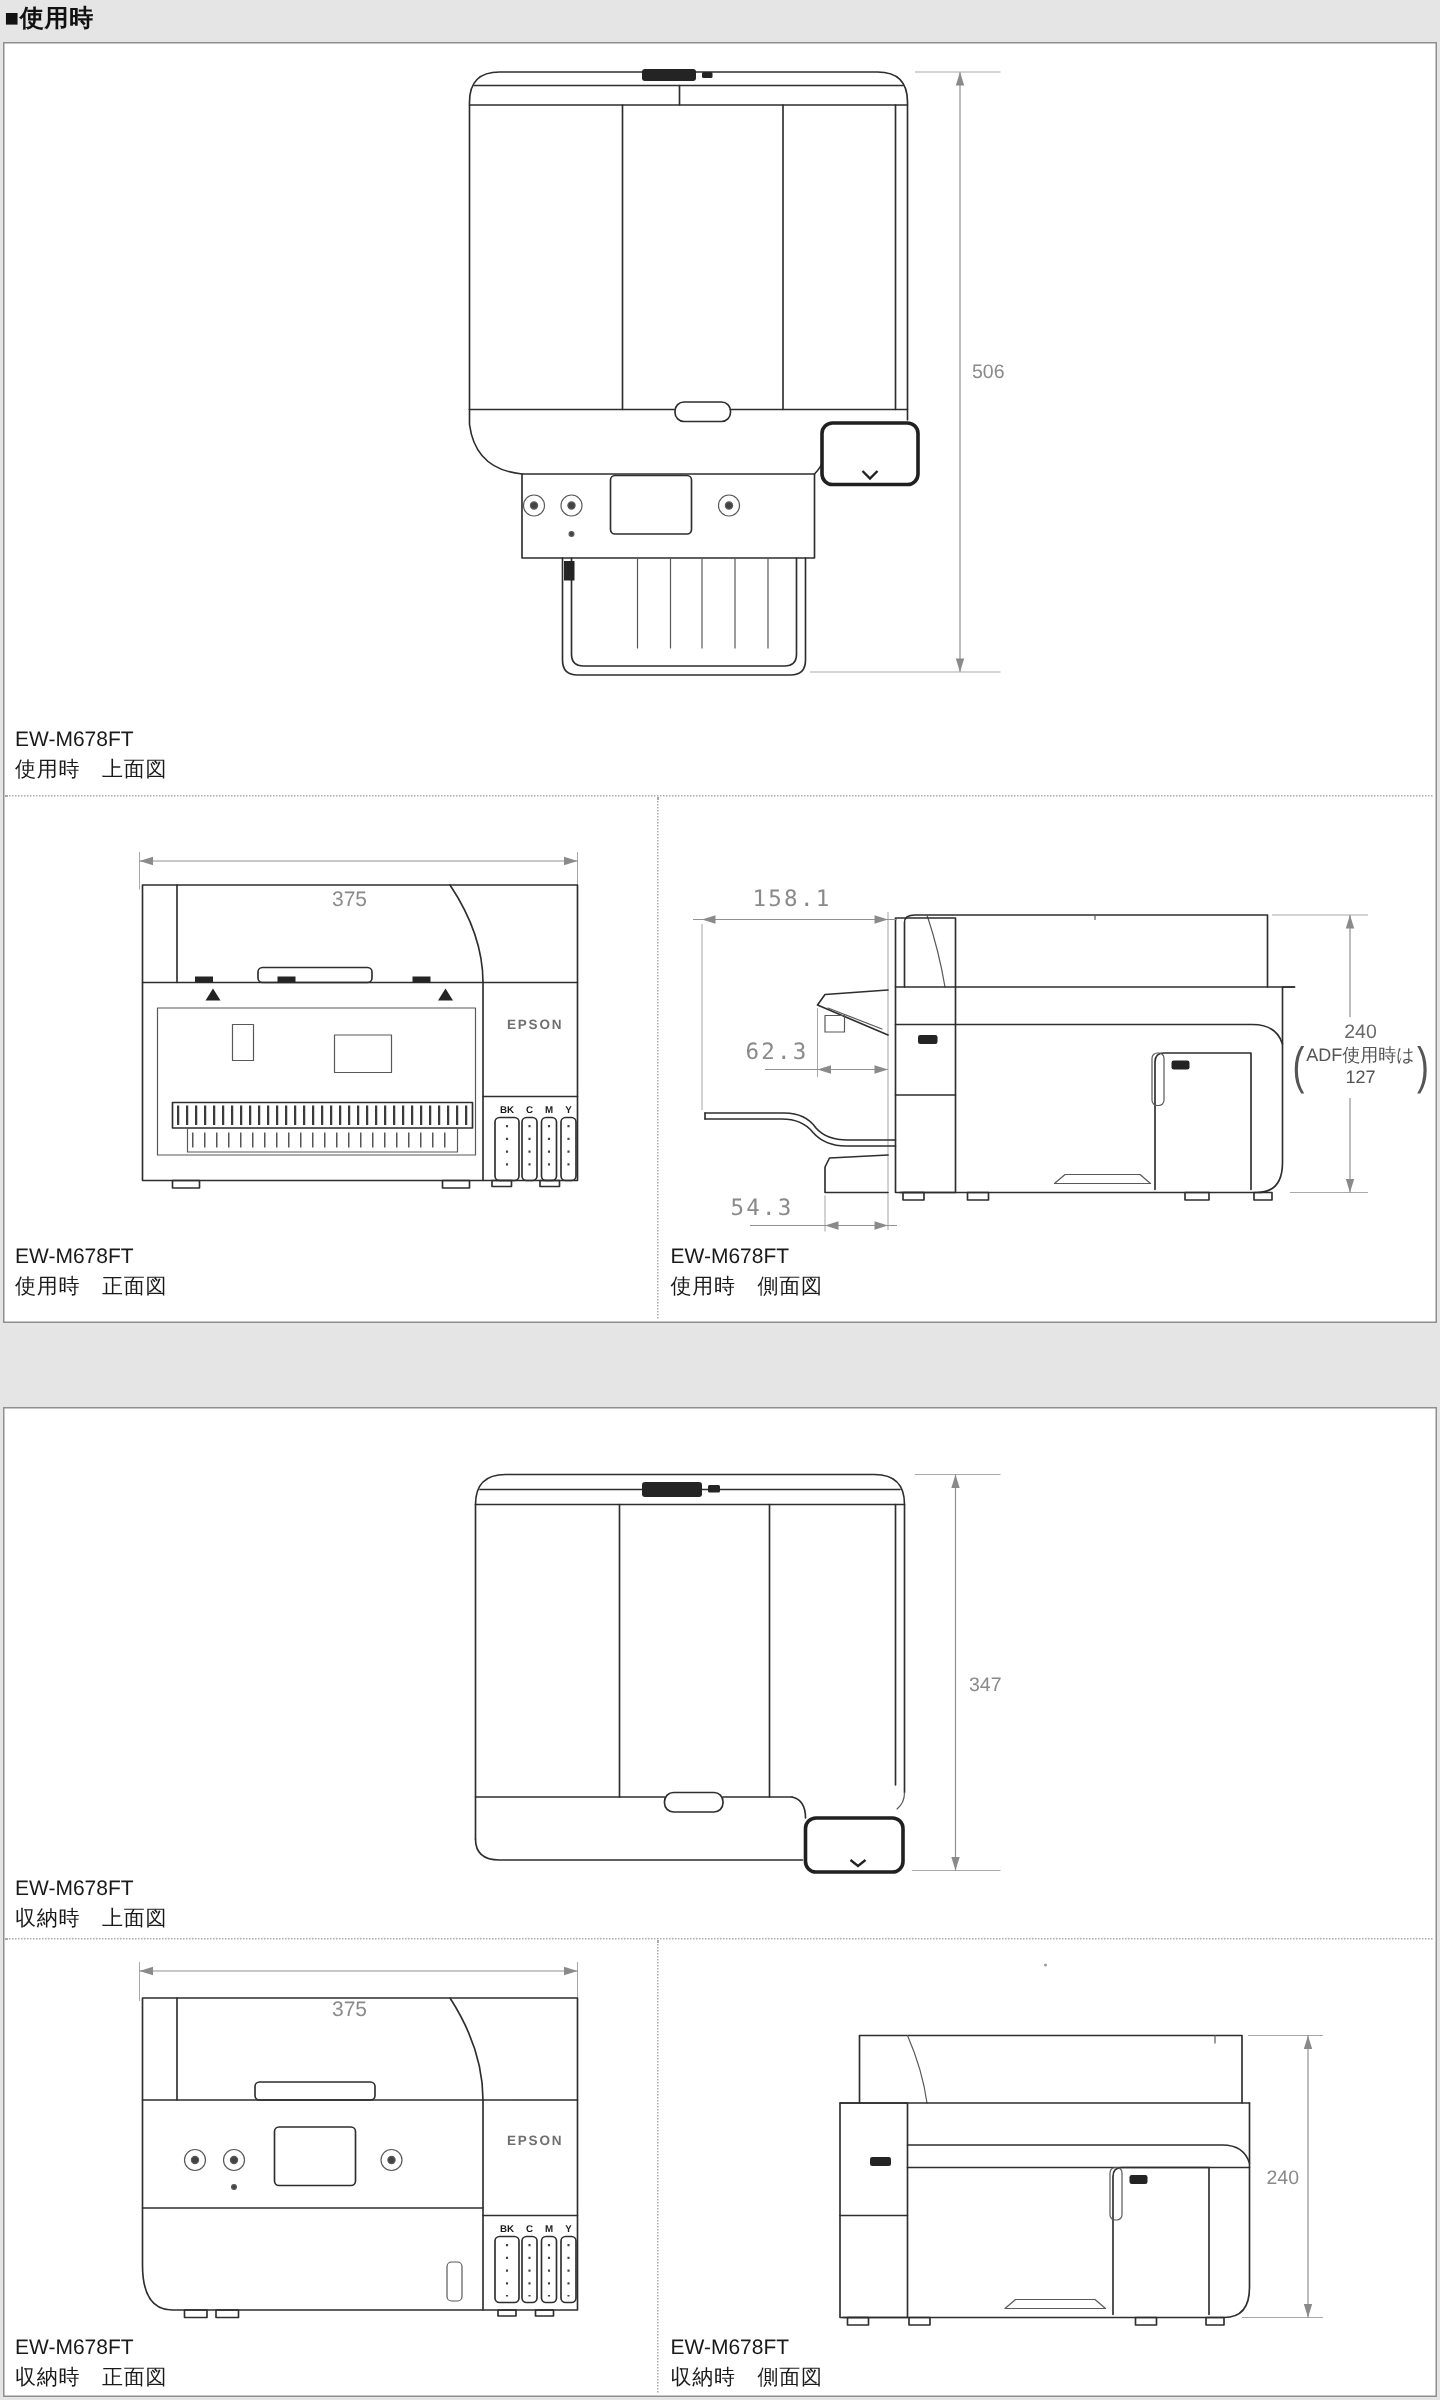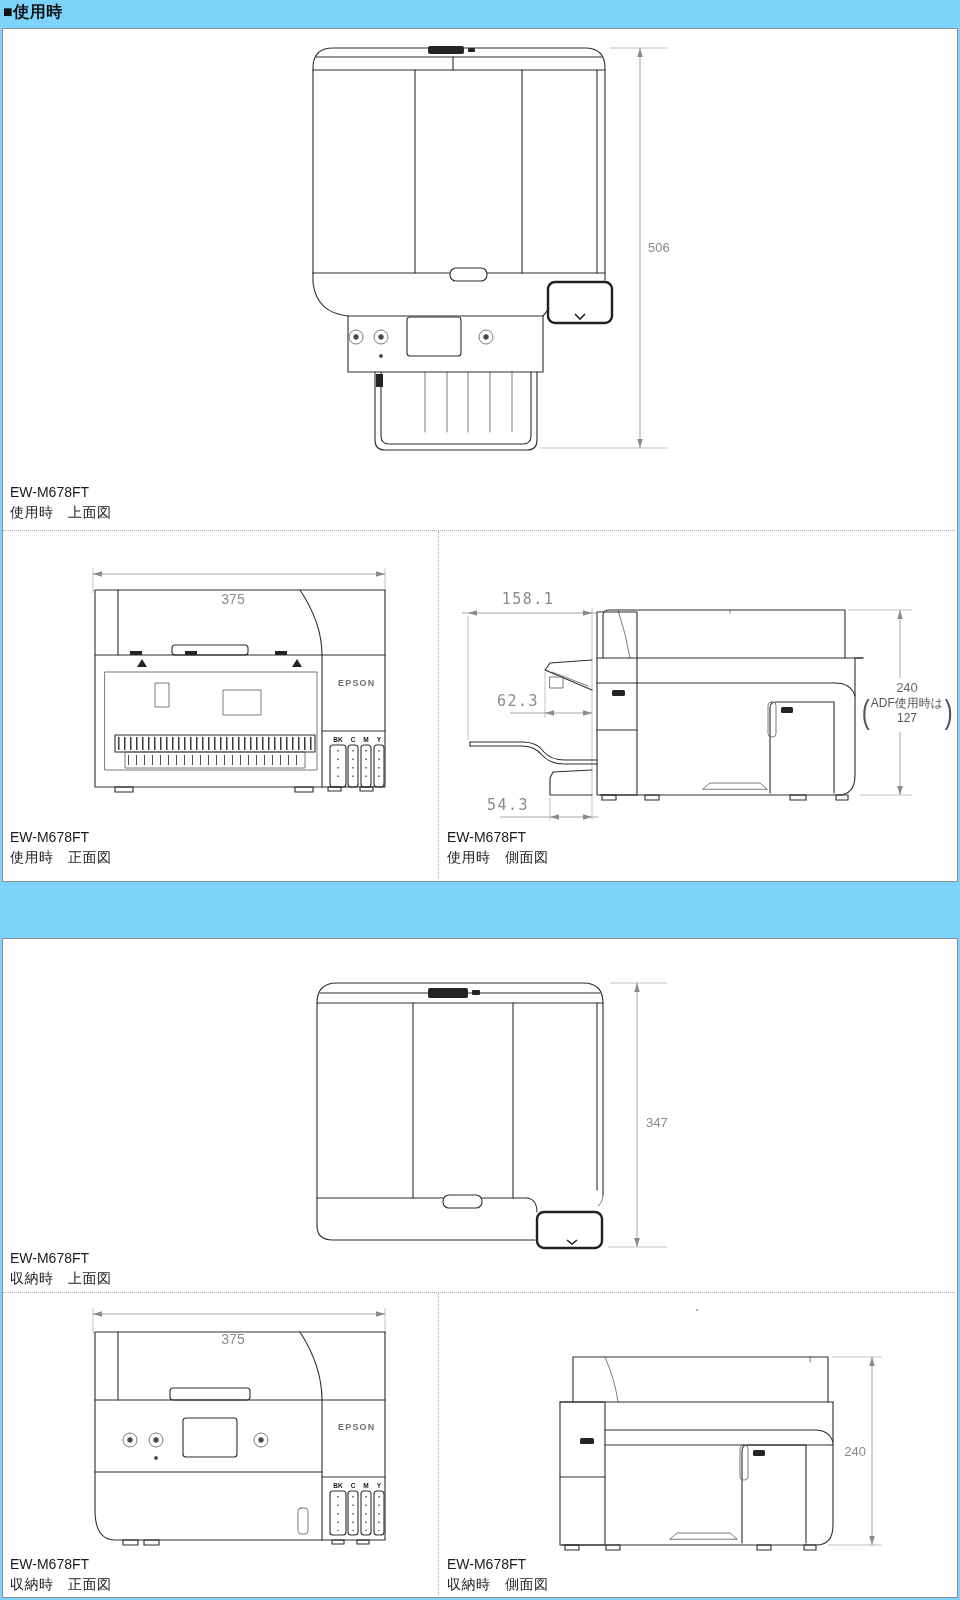--- a/index.html
+++ b/index.html
@@ -1,16 +1,16 @@
 <!DOCTYPE html>
 <html><head>
 <meta charset="utf-8">
 <style>
   html,body{margin:0;padding:0;background:#fff;}
-  #page{position:relative;width:960px;height:1600px;background:#7dd3fc;
+  #page{position:relative;width:960px;height:1600px;background:#e5e5e5;
         font-family:"Liberation Sans","DejaVu Sans",sans-serif;color:#111;overflow:hidden;}
   .sec-header{position:absolute;left:3px;font-size:16px;font-weight:600;letter-spacing:.5px;}
   .panel-box{position:absolute;left:2px;width:954px;border:1px solid #8f8f8f;background:#fff;}
   .h-div{position:absolute;left:3px;width:952px;border-top:1px dotted #ababab;height:0;}
   .v-div{position:absolute;width:0;border-left:1px dotted #ababab;}
   .caption{position:absolute;font-size:14px;line-height:20px;color:#1a1a1a;}
   .caption .cap2{letter-spacing:.5px;text-align:center;}
   svg{position:absolute;overflow:visible;}
   .st0{stroke:#2e2e2e;fill:none;stroke-width:1.1;stroke-linejoin:round;stroke-linecap:round;}
   .st1{stroke:#595959;fill:none;stroke-width:.8;stroke-linejoin:round;}

